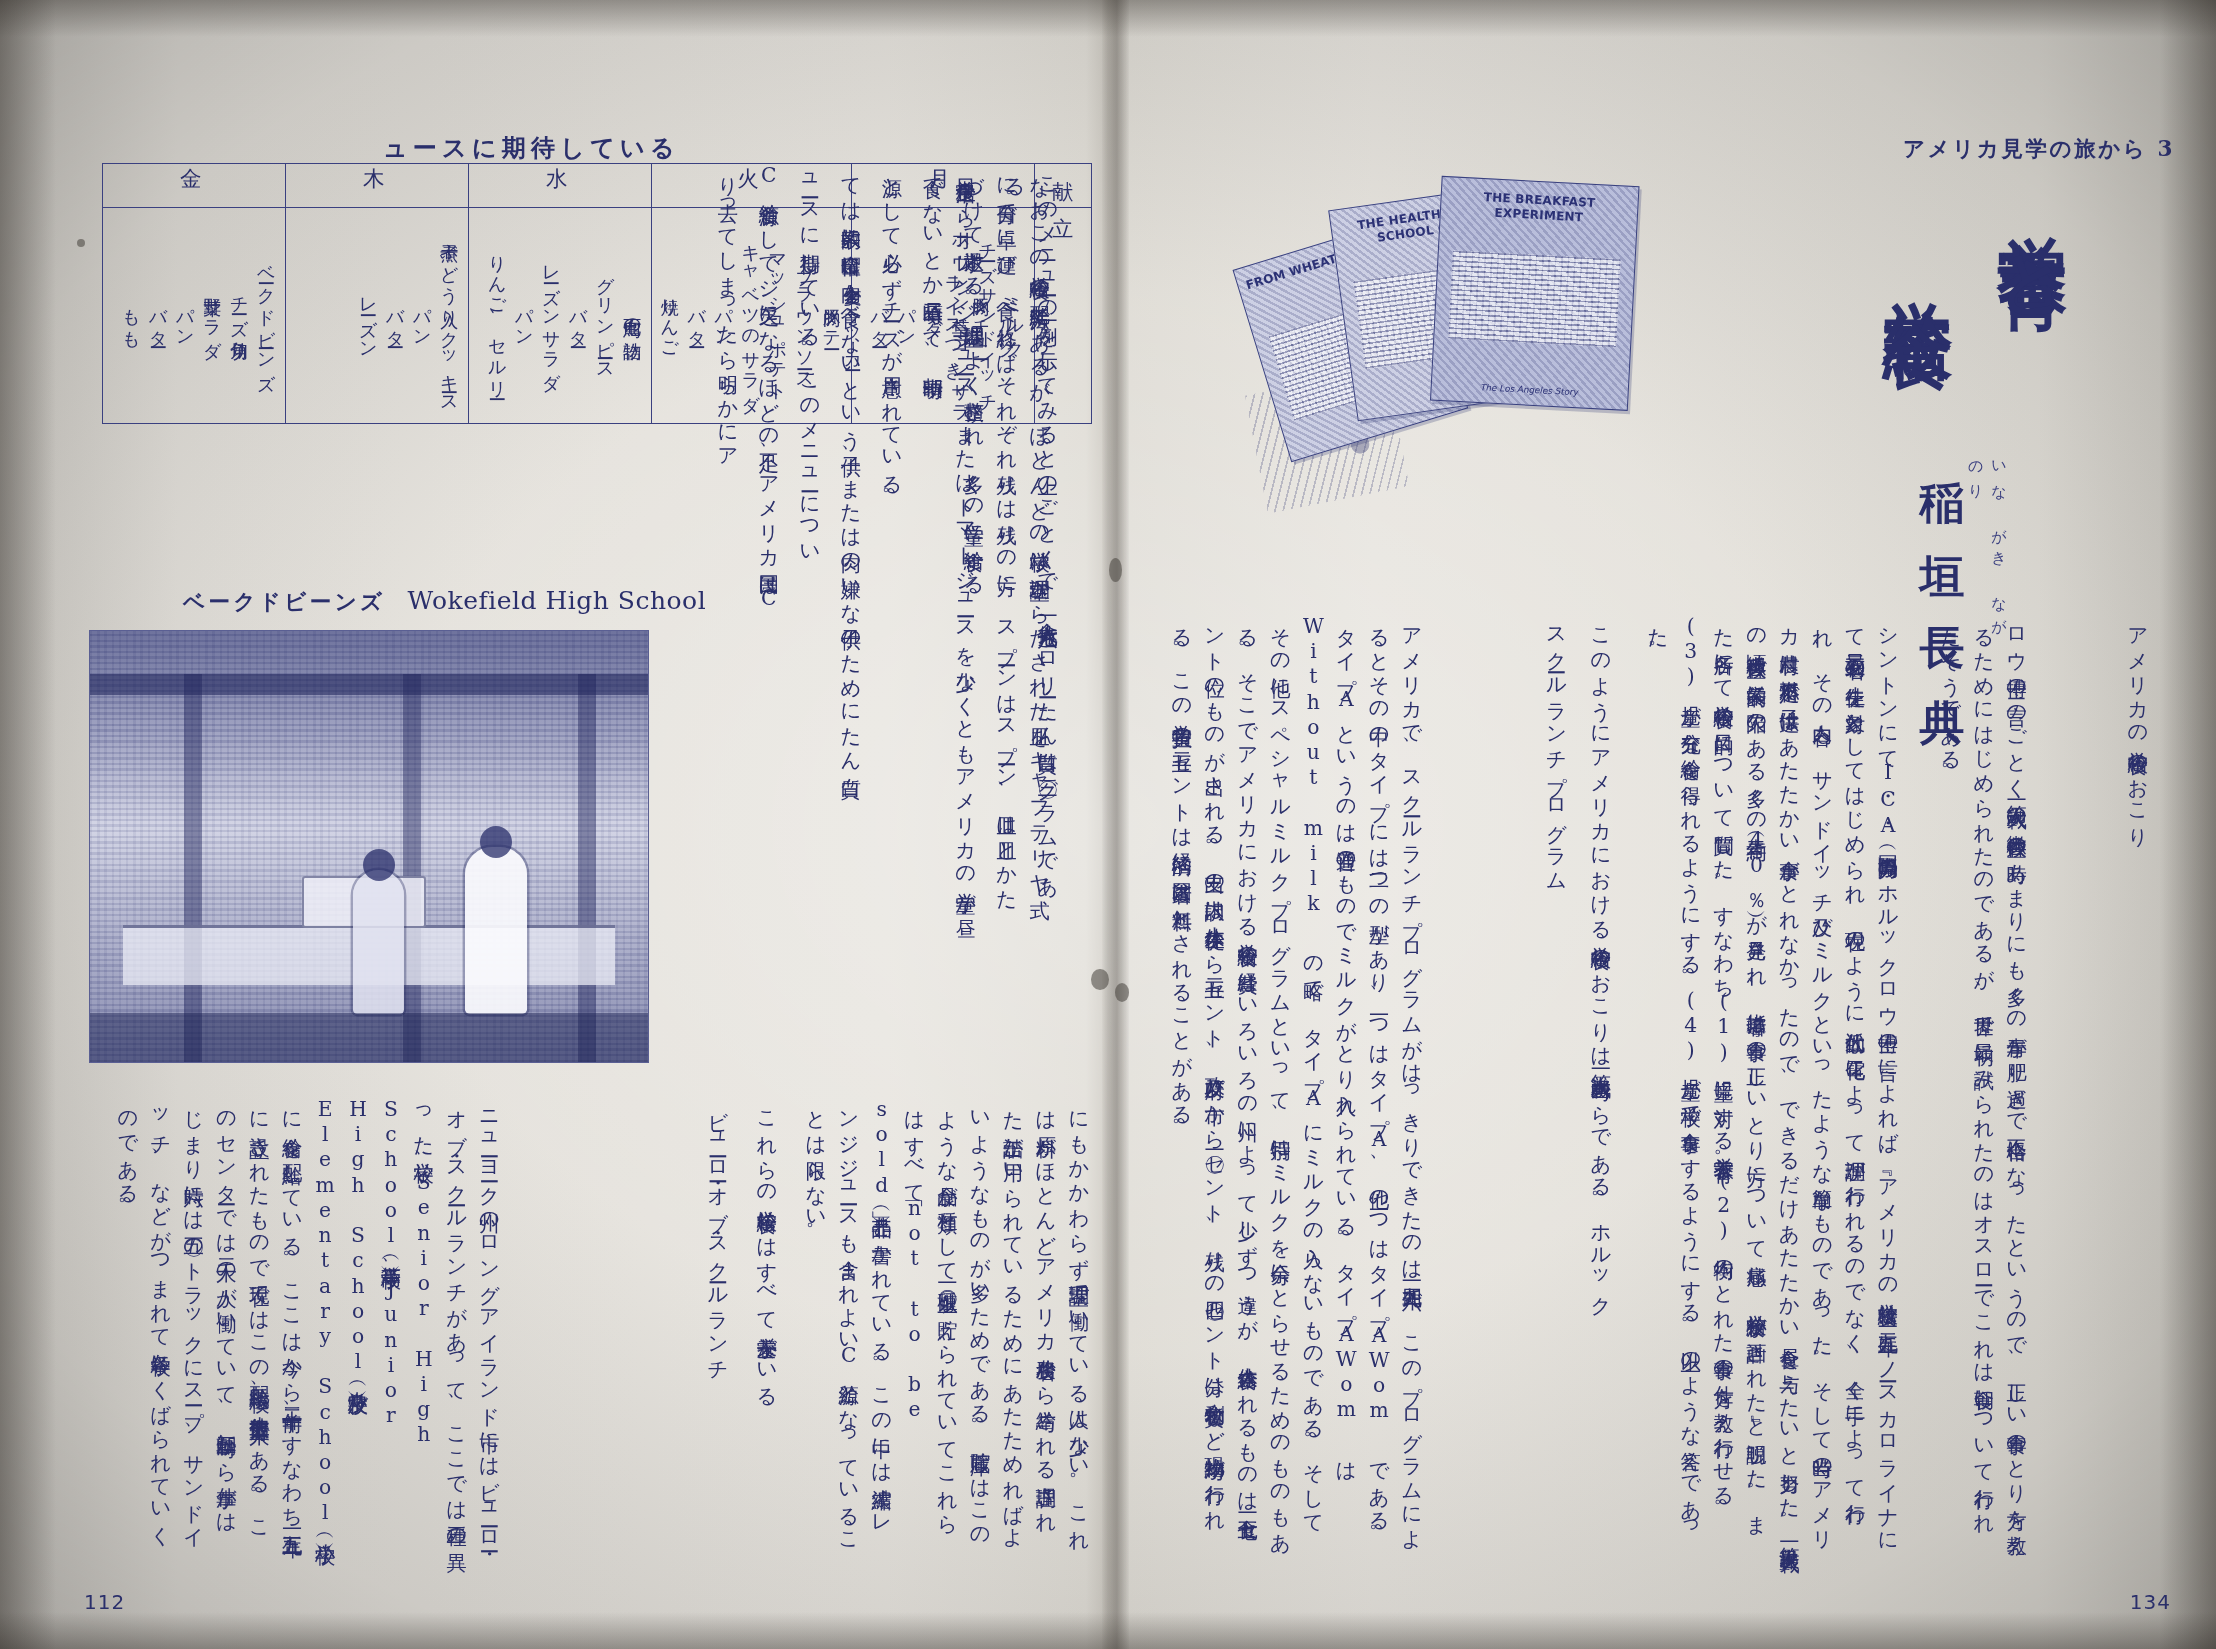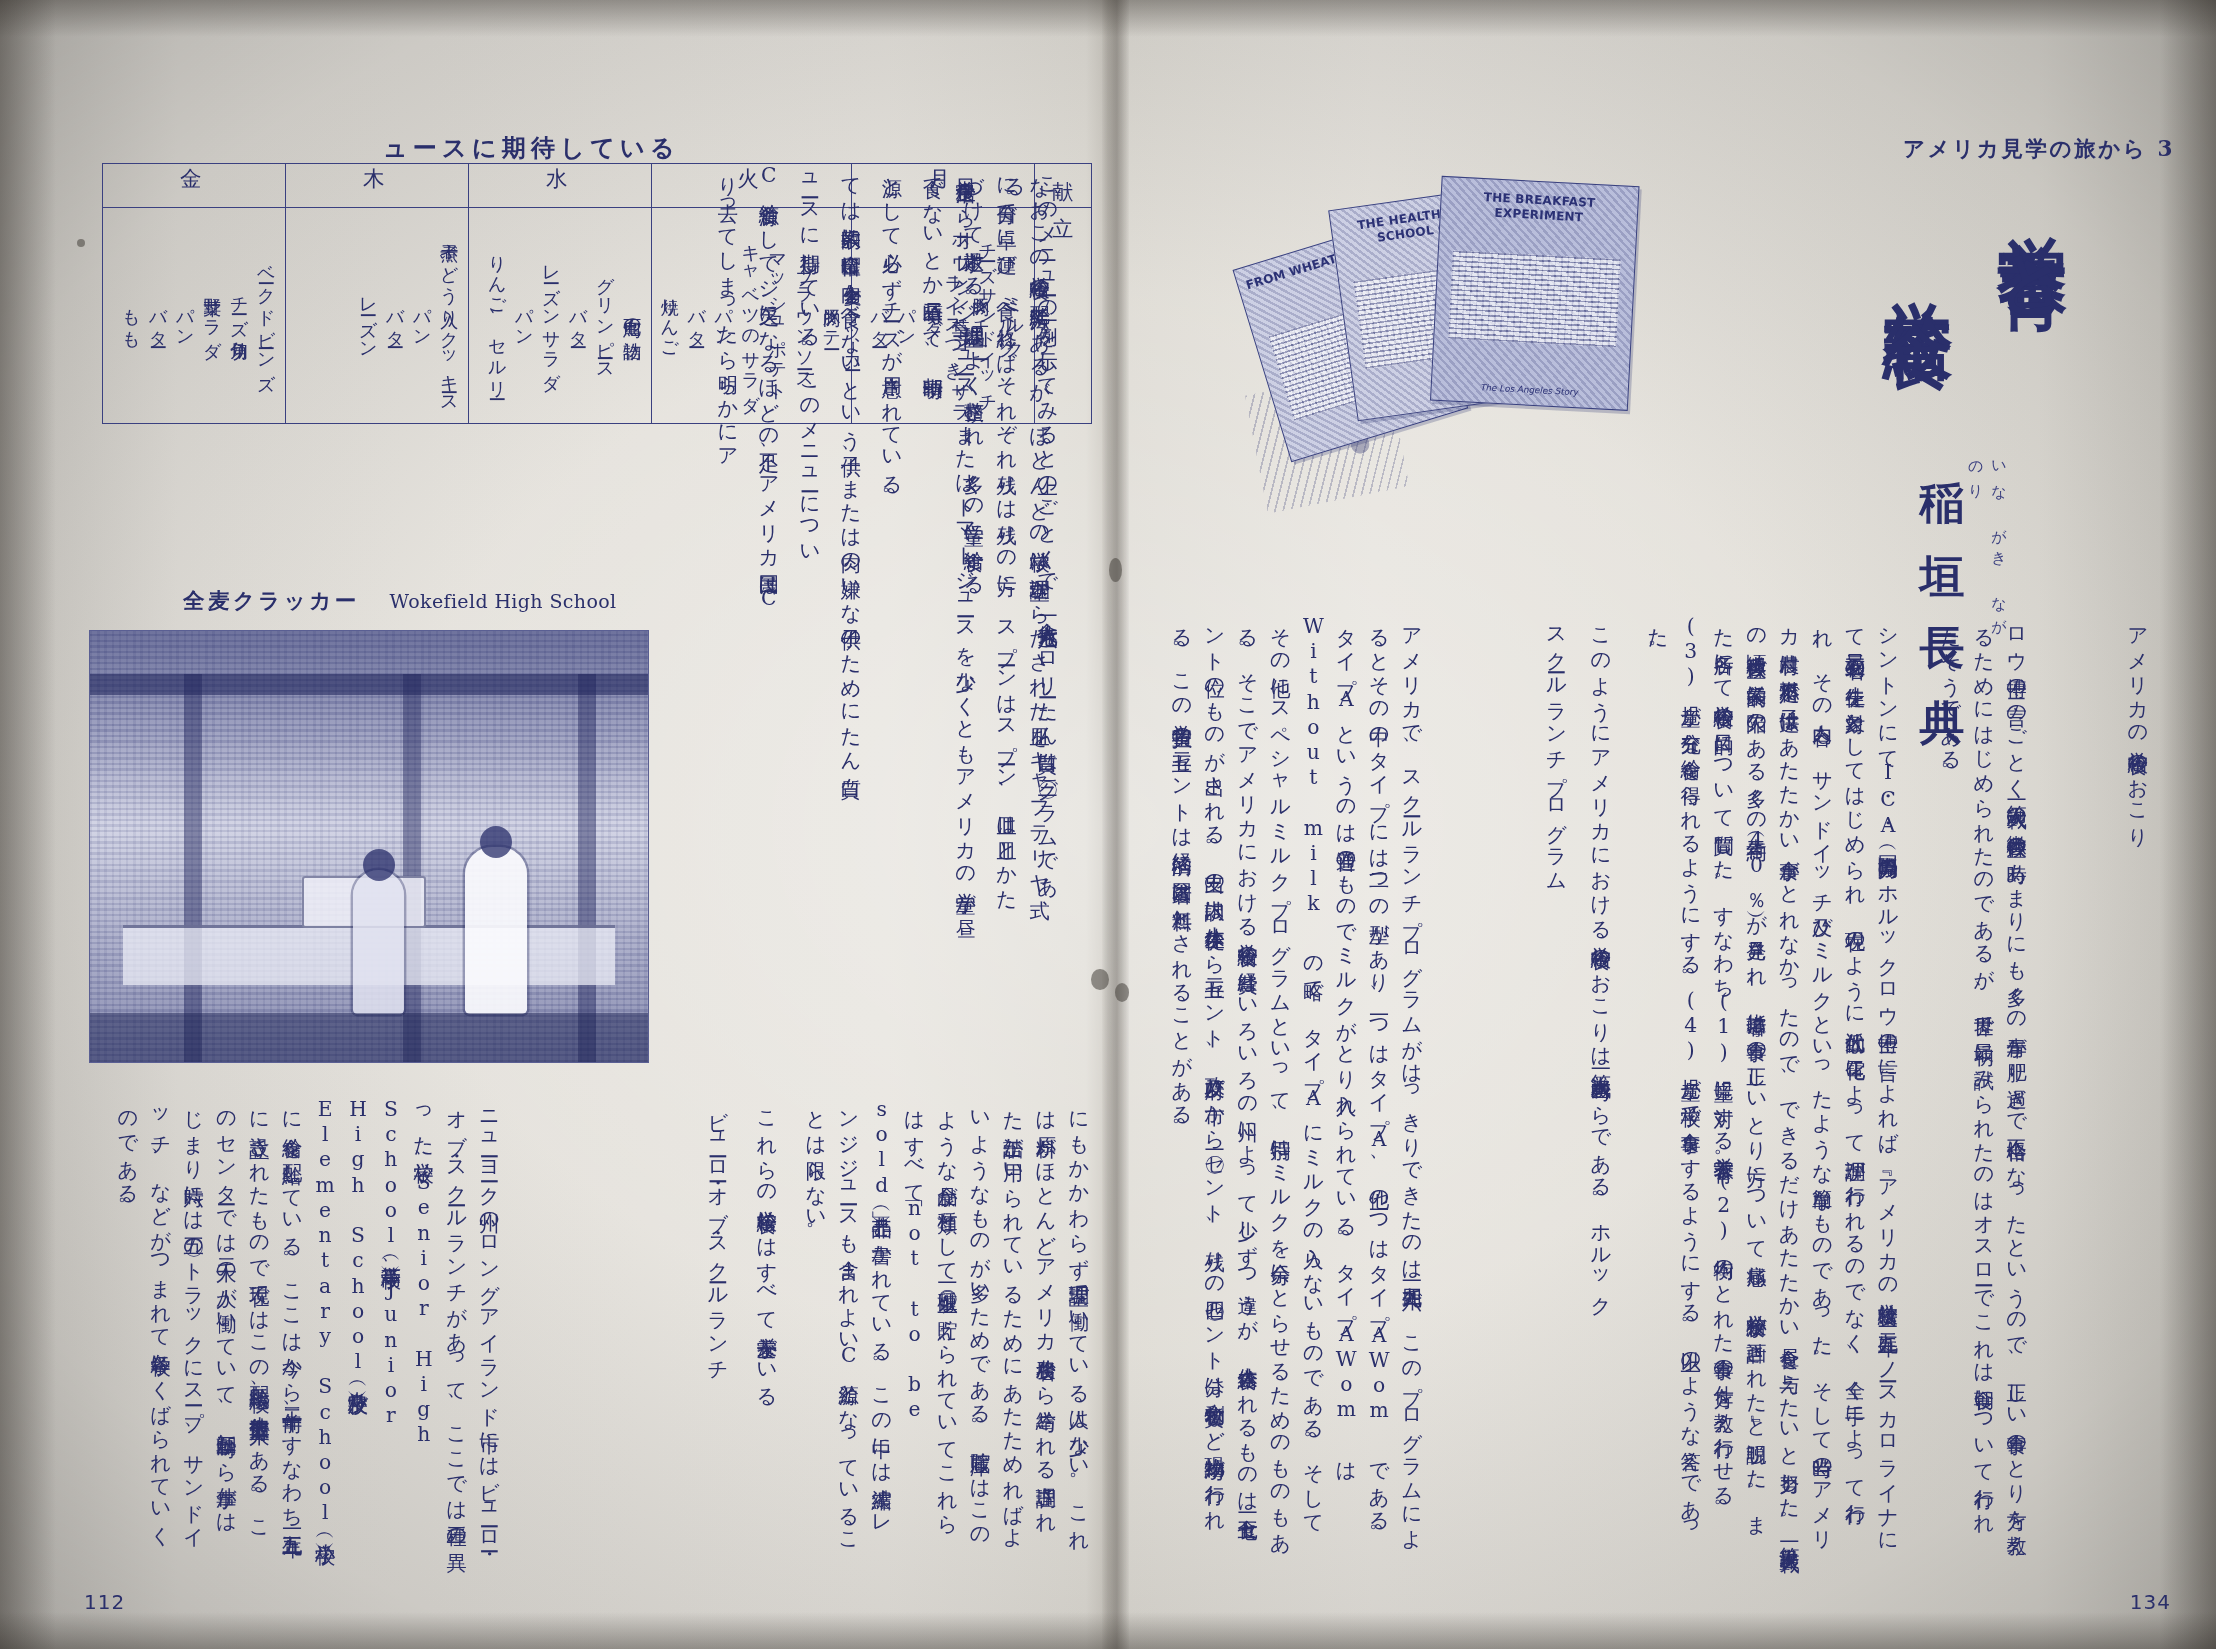--- a/index.html
+++ b/index.html
@@ -138,21 +138,21 @@
   td .v{font-size:18px;line-height:1.5;letter-spacing:.05em;}
   .hdr-col{width:56px;}
   .hdr-col .v{font-size:21px;letter-spacing:.35em;}
 
   
   .photo-cap{
     position:absolute;left:183px;top:586px;
     font-family:"DejaVu Serif","Liberation Serif",serif;
     font-size:21.5px;font-weight:bold;color:#2a2f6b;letter-spacing:.16em;
   }
-  .photo-cap .en{font-family:"DejaVu Serif","Liberation Serif",serif;font-size:19px;letter-spacing:.02em;font-weight:normal;margin-left:19px;}
+  .photo-cap .en{font-family:"DejaVu Serif","Liberation Serif",serif;font-size:25px;letter-spacing:.02em;font-weight:normal;margin-left:11px;}
   .kitchen{
     position:absolute;left:89px;top:630px;width:558px;height:431px;
     border:0.8px solid #5a5f93;
     background:
       linear-gradient(180deg, rgba(40,46,105,.55), rgba(40,46,105,.25) 22%, rgba(255,255,255,.25) 45%, rgba(40,46,105,.38) 100%),
       repeating-linear-gradient(0deg, rgba(45,50,110,.16) 0 2.4px, rgba(255,255,255,.10) 2.4px 5.6px),
       repeating-linear-gradient(90deg, rgba(45,50,110,.10) 0 2.4px, rgba(255,255,255,.08) 2.4px 7.2px),
       #b9bcd6;
     overflow:hidden;
   }
@@ -354,21 +354,21 @@
       </div>
       <div class="col" style="width:41px;">
         <div class="v" style="height:100%;">C給食源としてジ欠乏になるほどの不足、アメリカ国民はC</div>
       </div>
       <div class="col" style="width:41px;">
         <div class="v" style="height:100%;">り去ってしまったら明らかにア</div>
       </div>
     </div>
 
     <div class="photo-cap">
-      <span>全麦クラッカー</span>
+      <span>ベークドビーンズ</span>
       <span class="en">Wokefield High School</span>
     </div>
     <div class="kitchen">
       <div class="k-beam"></div>
       <div class="k-post" style="left:94px;"></div>
       <div class="k-post" style="left:313px;"></div>
       <div class="k-post" style="left:488px;"></div>
       <div class="k-counter"></div>
       <div class="k-pots"></div>
       <div class="k-person p1">

